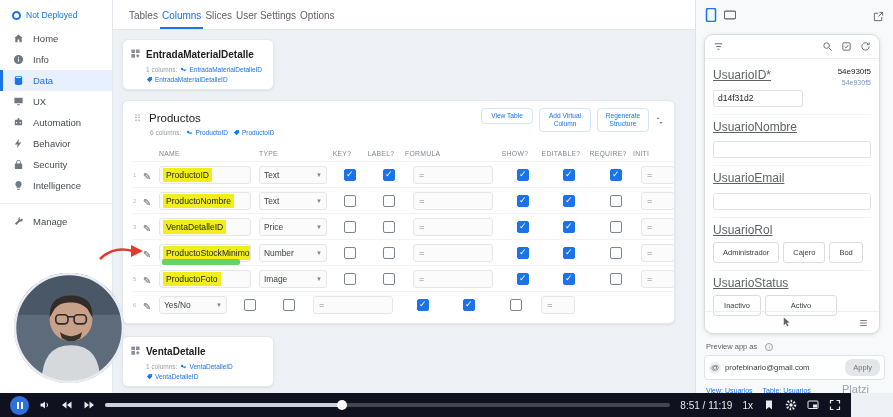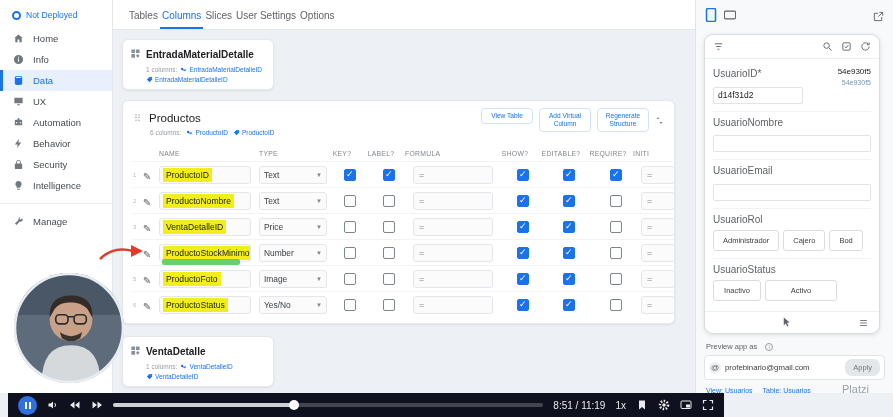--- a/index.html
+++ b/index.html
@@ -85,21 +85,21 @@
   .device-row { display:flex; align-items:center; gap:7px; padding:8px 9px 4px; }
   .dev-icon svg { width:12px; height:14px; }
   .open-icon { margin-left:auto; cursor:pointer; }
   .open-icon svg { width:11px; height:11px; stroke:#5f6368; fill:none; stroke-width:2; }
   .phone-frame { position:relative; margin:4px auto 0 8px; width:176px; height:300px; background:#fff; border:1px solid #d7dce1; border-radius:9px; box-shadow:0 1px 4px rgba(60,64,67,.15); overflow:hidden; }
   .phone-top { height:24px; display:flex; align-items:center; padding:0 8px; border-bottom:1px solid #eceff1; gap:8px; }
   .ptop-right { margin-left:auto; display:flex; gap:8px; }
   .phone-top svg { width:11px; height:11px; stroke:#5f6368; fill:none; stroke-width:2; cursor:pointer; }
   .pv-body { padding:4px 8px 0; }
   .pv-field { padding:5px 0 7px; border-bottom:1px solid #f0f2f4; position:relative; }
-  .pv-label { font-size:10px; color:#5f6368; margin-bottom:5px; }
+  .pv-label { font-size:12px; color:#5f6368; margin-bottom:5px;text-decoration:underline; }
   .pv-input { width:100%; height:17px; border:1px solid #e0e3e7; border-radius:2px; background:#fff; font-size:8.5px; color:#202124; padding:0 4px; font-family:inherit; }
   .record-ids { position:absolute; right:0; top:4px; text-align:right; }
   .rid-1 { font-size:8px; color:#202124; }
   .rid-2 { font-size:7px; color:#7b95b5; margin-top:3px; }
   .btn-group { display:flex; gap:4px; }
   .pv-btn { font-size:7.5px; color:#3c4043; background:#fff; border:1px solid #dadce0; border-radius:3px; padding:5px 9px; white-space:nowrap; cursor:pointer; }
   .phone-bottom { position:absolute; left:0; right:0; bottom:0; height:22px; border-top:1px solid #eceff1; display:flex; align-items:center; padding:0 10px; }
   .cursor-icon { margin:0 auto; }
   .cursor-icon svg { width:11px; height:12px; fill:#5f6368; }
   .list-icon svg { width:11px; height:10px; stroke:#5f6368; stroke-width:2; }
@@ -110,21 +110,21 @@
   .email-text { font-size:7.8px; color:#3c4043; flex:1; overflow:hidden; white-space:nowrap; }
   .apply-btn { font-size:7.5px; color:#70757a; background:#e4e7ea; border:none; border-radius:7px; padding:4px 8px; cursor:pointer; }
   .pv-footer { display:flex; gap:10px; margin:7px 0 0 10px; font-size:7px; }
   .pv-footer span { color:var(--accent,#1a73e8); cursor:pointer; }
 
   
   .watermark { position:absolute; left:842px; top:383px; font-size:11px; color:#9aa2aa; z-index:4; }
   .webcam { position:absolute; left:13px; top:272px; width:112px; height:112px; z-index:5; }
 
   
-  .player { position:absolute; left:8px; bottom:0; width:716px; height:24px; background:#10111e; display:flex; align-items:center; gap:10px; padding:0 10px; z-index:6; }
+  .player { position:absolute; left:0; bottom:0; width:851px; height:24px; background:#10111e; display:flex; align-items:center; gap:10px; padding:0 10px; z-index:6; }
   .play-btn { width:19px; height:19px; border-radius:50%; background:#2f6fde; display:flex; align-items:center; justify-content:center; gap:2px; cursor:pointer; flex:none; }
   .play-btn i { display:block; width:2px; height:7px; background:#fff; }
   .pbar-icon { cursor:pointer; display:flex; }
   .pbar-icon svg { width:12px; height:12px; fill:#e8eaed; }
   .progress-track { flex:1; height:4px; background:#43454f; border-radius:2px; position:relative; cursor:pointer; }
   .progress-fill { height:4px; background:#cdd2d9; border-radius:2px; position:relative; width:0; }
   .progress-thumb { position:absolute; right:-5px; top:-3px; width:10px; height:10px; border-radius:50%; background:#fff; }
   .time-text { color:#e8eaed; font-size:10px; white-space:nowrap; }
   .speed-text { color:#e8eaed; font-size:10px; cursor:pointer; }
 </style>
@@ -489,25 +489,20 @@
                 </span>
     <span class="c-init">
                   <span class="init-box">
                     <span>=</span>
                   </span>
                 </span>
   </div>
               <div class="prow">
     <span class="c-num">6</span>
     <span class="c-pen"><span class="pencil">✎</span></span>
-    <span class="c-name">
-      <span class="name-box">
-        <span class="name-hl">ProductoStatus</span>
-      </span>
-    </span>
     <span class="c-type">
       <span class="type-box">
         <span>Yes/No</span>
         <span class="type-caret">▼</span>
       </span>
     </span>
     <span class="c-key">
                   <span class="checkbox"></span>
                 </span>
     <span class="c-label">

